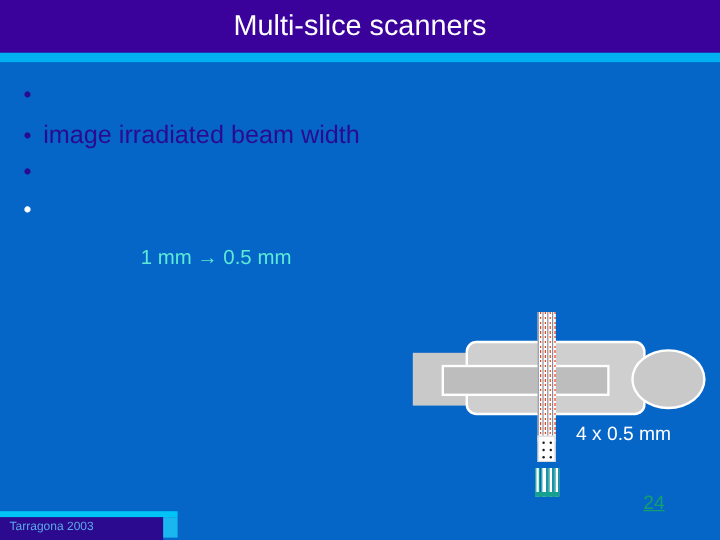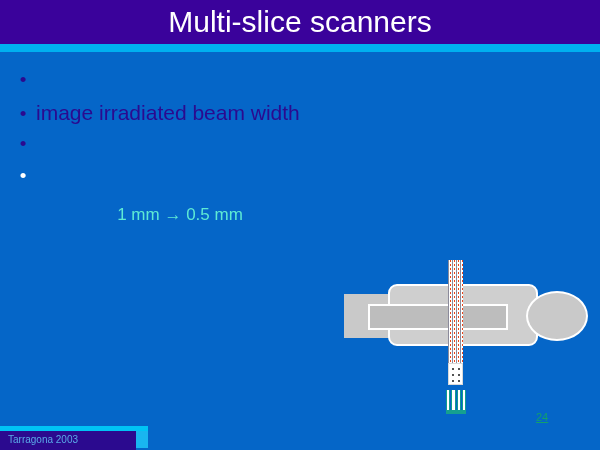--- a/index.html
+++ b/index.html
@@ -12,21 +12,21 @@
   #slide{position:absolute;inset:0;width:600px;height:450px;overflow:hidden;background:#0566c8;}
 
   
   .title-bar{
     position:absolute;left:0;top:0;width:600px;height:44px;
     background:#3a029b;
   }
   .title-text{
     position:absolute;left:0;top:0;width:600px;height:44px;
     display:flex;align-items:center;justify-content:center;
-    color:#ffffff;font-size:30px;font-weight:normal;letter-spacing:0px;
+    color:#ffffff;font-size:24px;font-weight:normal;letter-spacing:0px;
     white-space:nowrap;
   }
   .band-cyan{
     position:absolute;left:0;top:44px;width:600px;height:8px;background:#00b0f0;
   }
   .band-blue{
     position:absolute;left:0;top:52px;width:600px;height:6px;background:#0566c8;
   }
 
   
@@ -106,21 +106,21 @@
   }
   .det-foot{
     position:absolute;left:116px;top:152px;width:20px;height:4px;background:#15a08f;
   }
 
   .beam-label{
     position:absolute;left:150px;top:96px;color:#ffffff;font-size:16px;white-space:nowrap;
   }
 
   .page-num{
-    position:absolute;left:536px;top:411px;color:#12a06c;font-size:11px;text-decoration:underline;
+    position:absolute;left:536px;top:411px;color:#12a06c;font-size:16px;text-decoration:underline;
   }
 
   
   .footer-cyan-top{
     position:absolute;left:0;top:426px;width:148px;height:5px;background:#00c4f5;
   }
   .footer-box{
     position:absolute;left:0;top:431px;width:136px;height:19px;background:#2b0a8f;
   }
   .footer-text{
@@ -191,20 +191,21 @@
     </div>
 
     <div class="det-array">
       <i></i>
         <i></i>
         <i></i>
         <i></i>
     </div>
     <div class="det-foot"></div>
 
+    <div class="beam-label">4 x 0.5 mm</div>
   </div>
 
   <div class="page-num">24</div>
 
   <div class="footer-cyan-top"></div>
   <div class="footer-box"></div>
   <div class="footer-text">Tarragona 2003</div>
   <div class="footer-tab"></div>
 
 </div>

